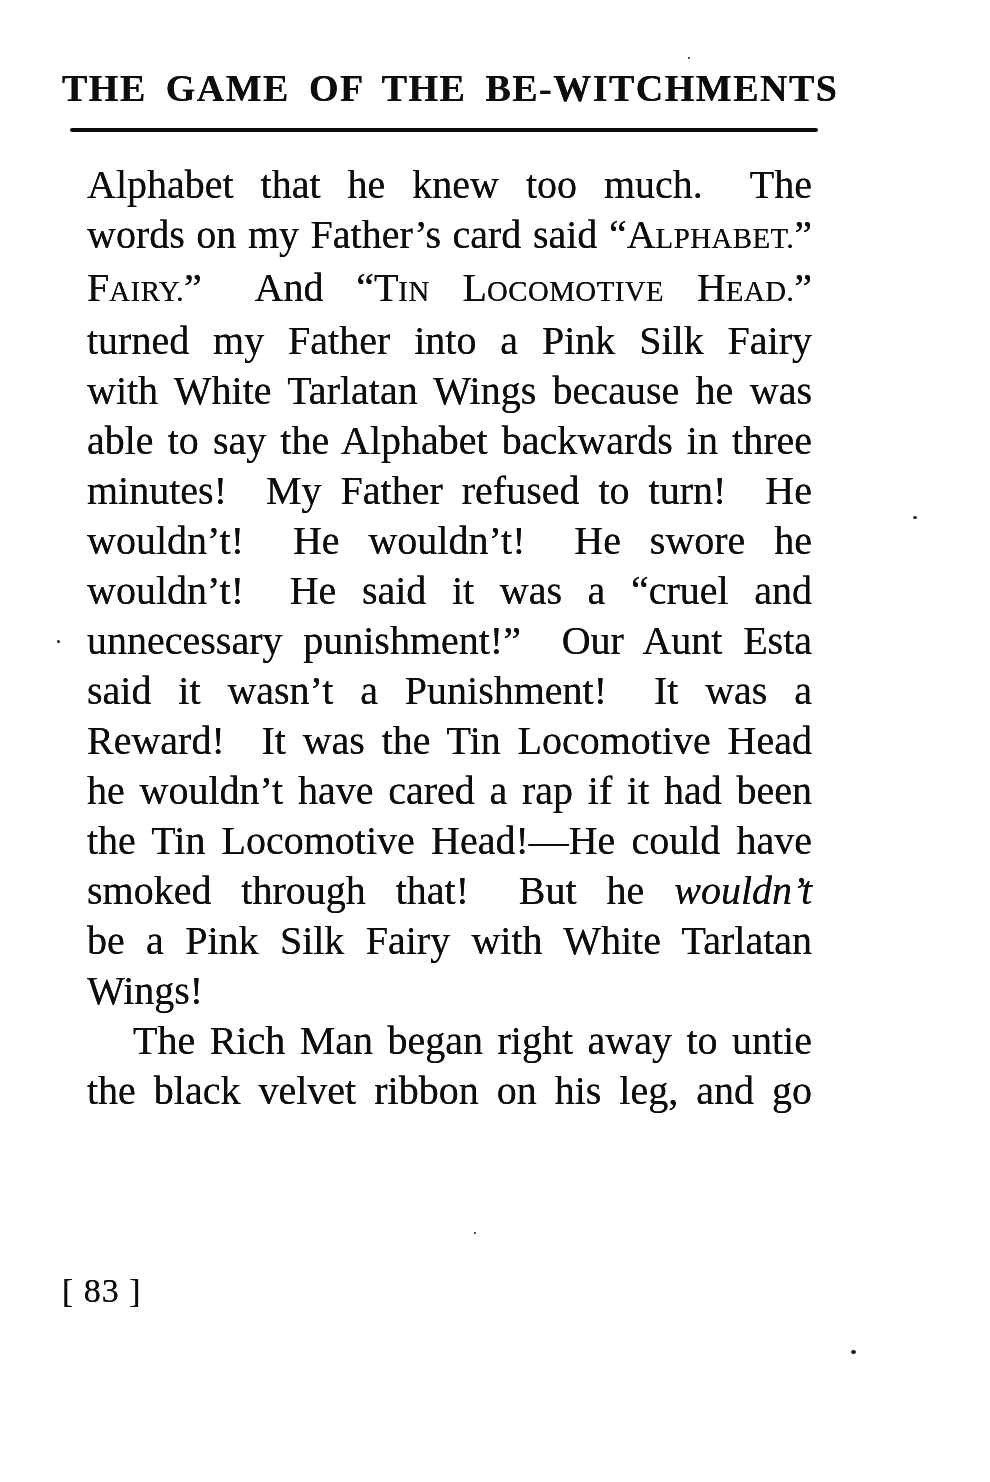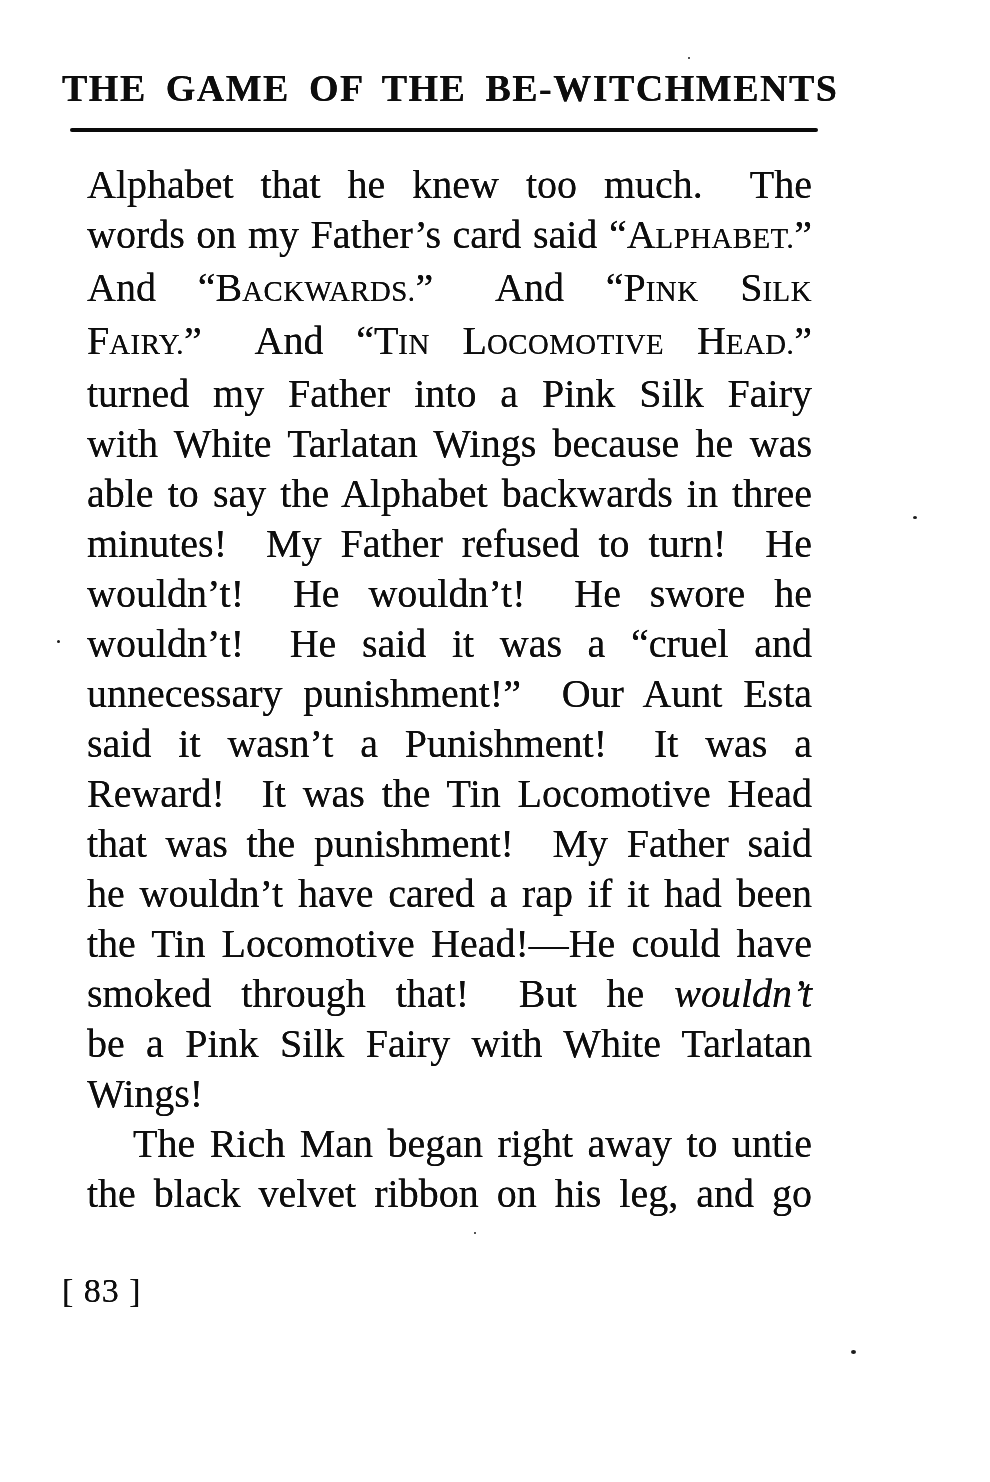--- a/index.html
+++ b/index.html
@@ -81,32 +81,30 @@
 <body>
 
 <div class="page">
   <div class="running-head">THE GAME OF THE BE-WITCHMENTS</div>
 
   <div class="header-rule"></div>
 
   <div class="textblock">
       <div class="line"><span>Alphabet that he knew too much.  The</span></div>
       <div class="line"><span>words on my Father’s card said “A</span><span class="sc">LPHABET.</span><span>”</span></div>
-      <div class="line"><span>And “B</span><span class="sc">ACKWARDS.</span><span>”  And “P</span><span class="sc">INK</span><span> S</span><span class="sc">ILK</span></div>
       <div class="line"><span>F</span><span class="sc">AIRY.</span><span>”  And “T</span><span class="sc">IN</span><span> L</span><span class="sc">OCOMOTIVE</span><span> H</span><span class="sc">EAD.</span><span>”</span></div>
       <div class="line"><span>turned my Father into a Pink Silk Fairy</span></div>
       <div class="line"><span>with White Tarlatan Wings because he was</span></div>
       <div class="line"><span>able to say the Alphabet backwards in three</span></div>
       <div class="line"><span>minutes!  My Father refused to turn!  He</span></div>
       <div class="line"><span>wouldn’t!  He wouldn’t!  He swore he</span></div>
       <div class="line"><span>wouldn’t!  He said it was a “cruel and</span></div>
       <div class="line"><span>unnecessary punishment!”  Our Aunt Esta</span></div>
       <div class="line"><span>said it wasn’t a Punishment!  It was a</span></div>
       <div class="line"><span>Reward!  It was the Tin Locomotive Head</span></div>
-      <div class="line"><span>that was the punishment!  My Father said</span></div>
       <div class="line"><span>he wouldn’t have cared a rap if it had been</span></div>
       <div class="line"><span>the Tin Locomotive Head!—He could have</span></div>
       <div class="line"><span>smoked through that!  But he </span><span class="it">wouldn’t</span></div>
       <div class="line"><span>be a Pink Silk Fairy with White Tarlatan</span></div>
       <div class="line para-end"><span>Wings!</span></div>
       <div class="line indent"><span>The Rich Man began right away to untie</span></div>
       <div class="line"><span>the black velvet ribbon on his leg, and go</span></div>
     </div>
 
   <div class="page-number">[ 83 ]</div>

